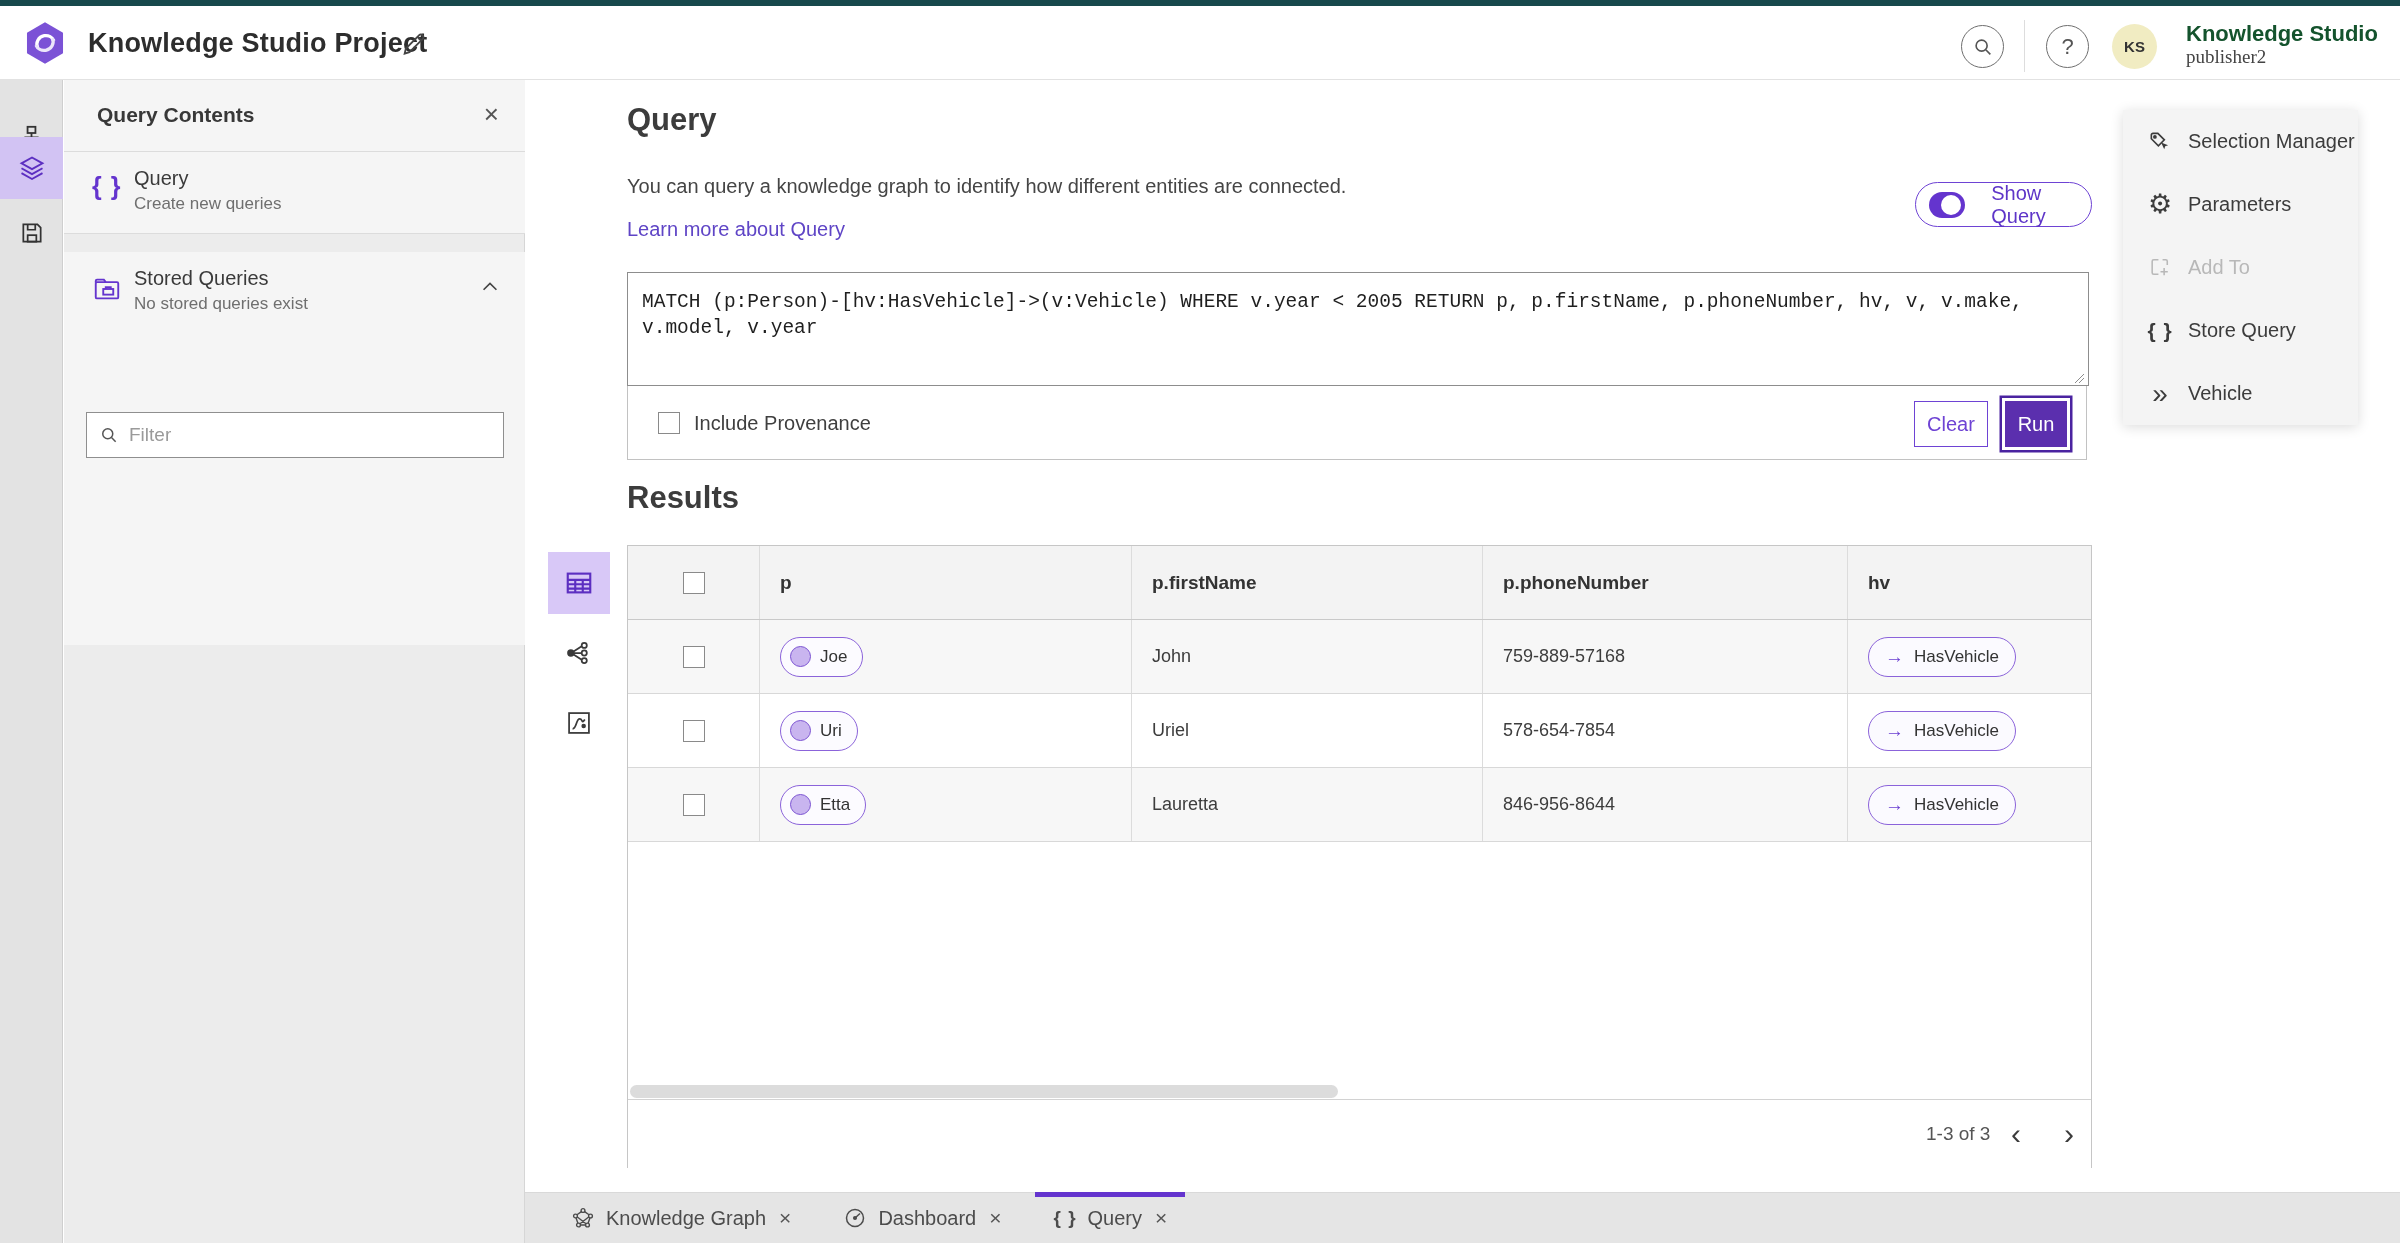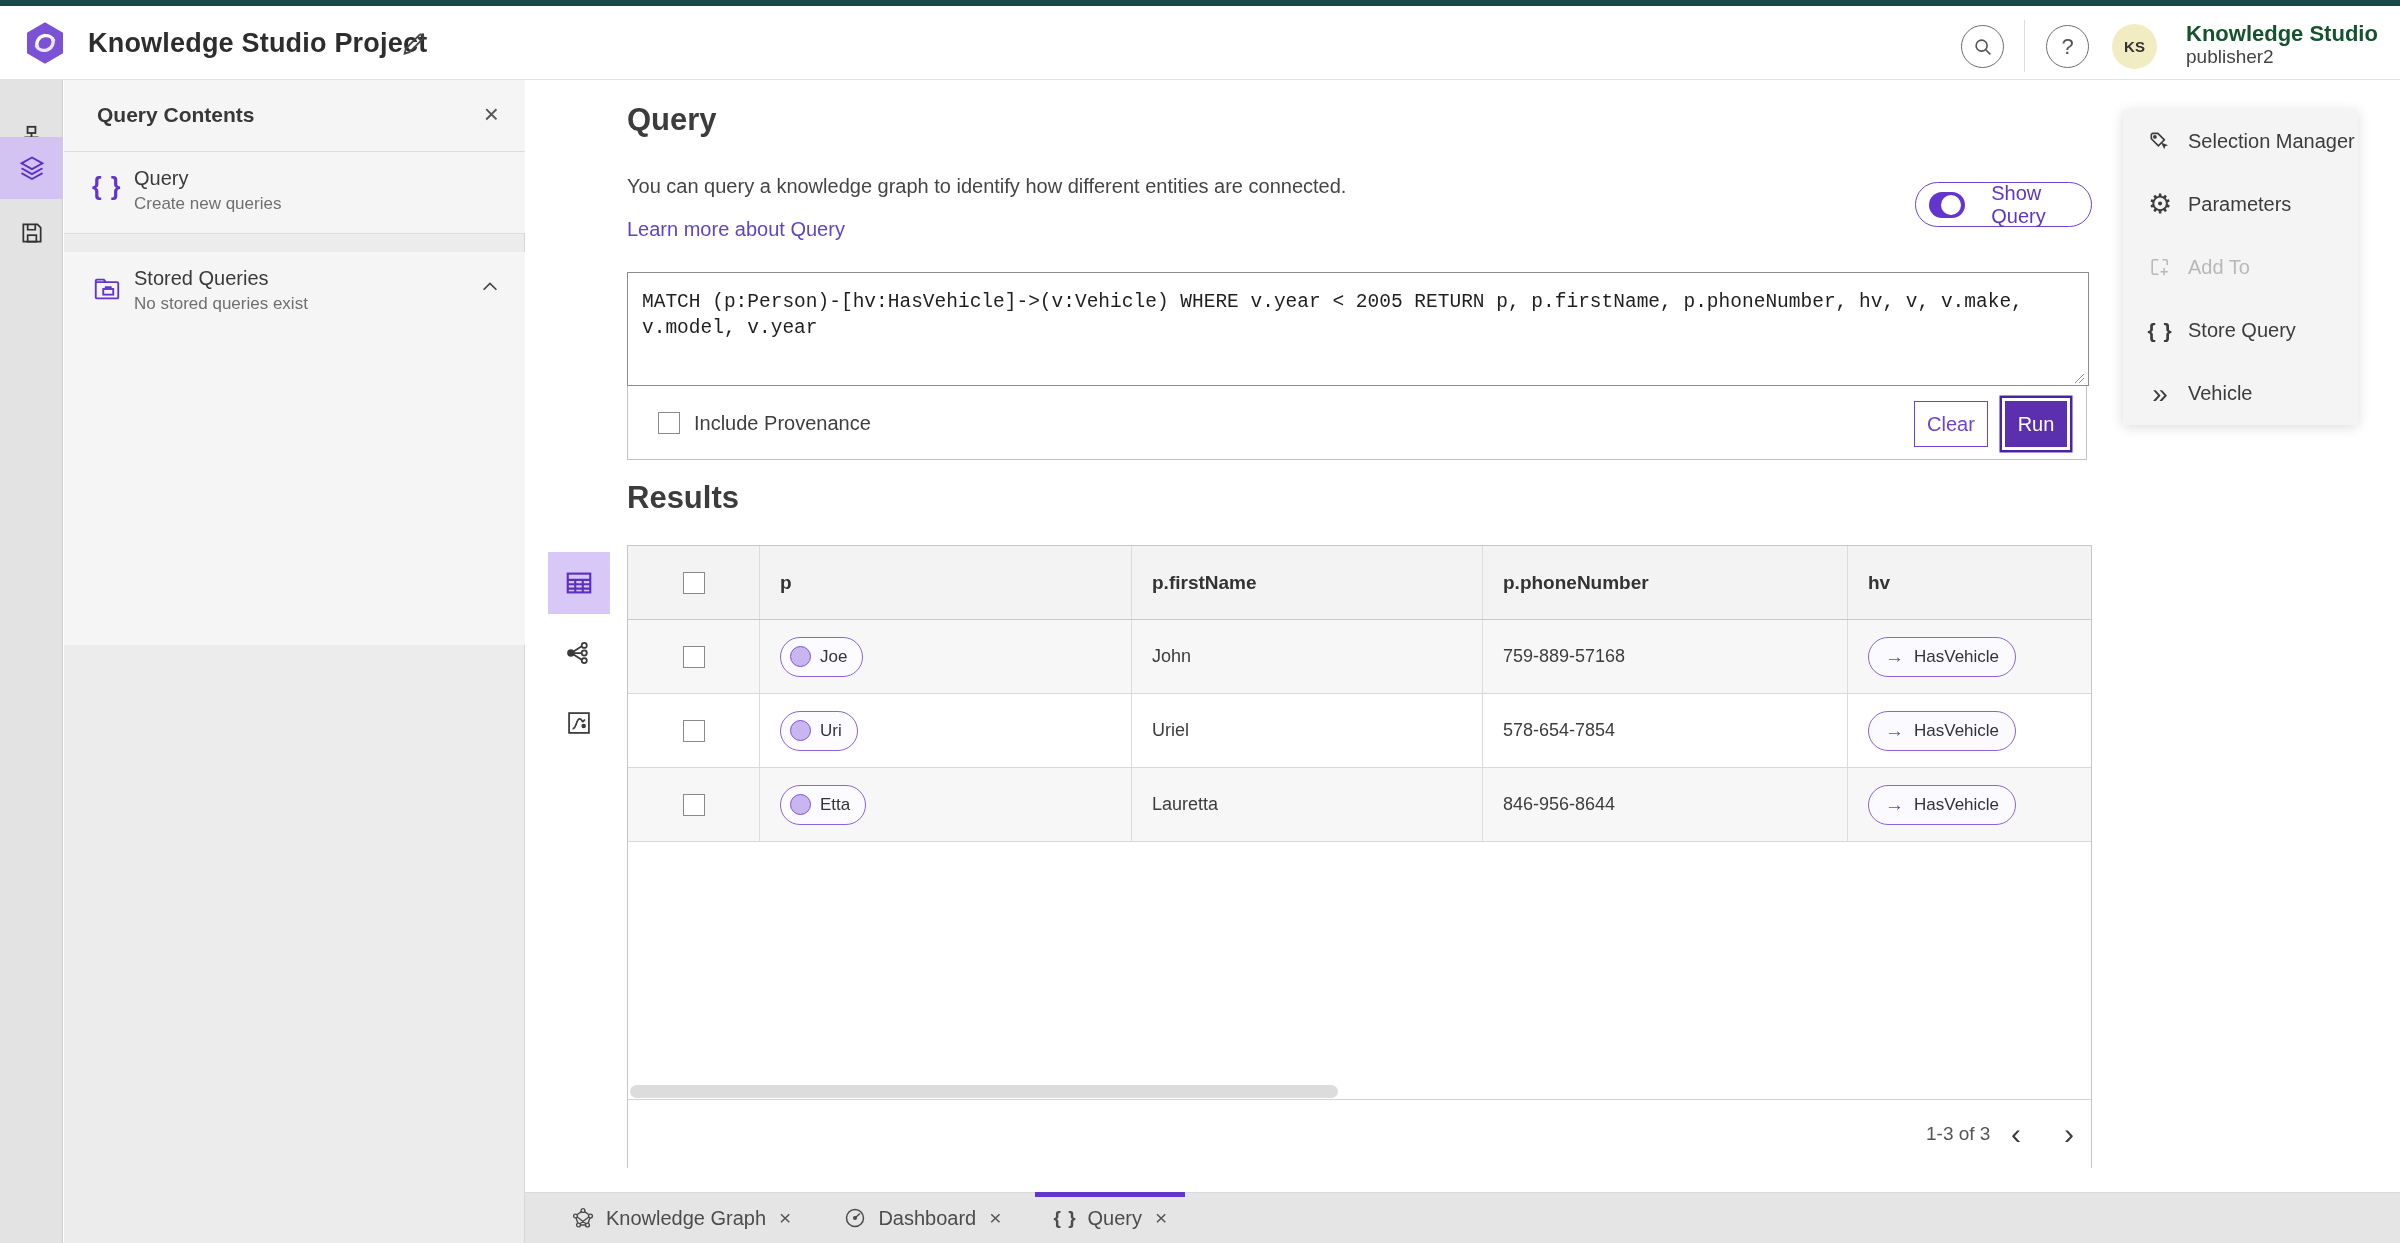--- a/index.html
+++ b/index.html
@@ -13,21 +13,21 @@
   .logo { position:absolute; left:22px; top:14px; width:46px; height:46px; }
   .app-title { position:absolute; left:88px; top:22px; font-size:27px; font-weight:700; color:#2d2d2d; letter-spacing:.2px; }
   .pencil-btn { position:absolute; left:398px; top:22px; width:32px; height:32px; color:#444; cursor:pointer; }
   .circle-btn { position:absolute; top:19px; width:43px; height:43px; border:1.5px solid #6e6e6e; border-radius:50%; display:flex; align-items:center; justify-content:center; color:#555; background:#fff; cursor:pointer; }
   .search-btn { left:1961px; }
   .help-btn { left:2046px; font-size:22px; color:#555; }
   .hdr-divider { position:absolute; left:2024px; top:14px; width:1px; height:52px; background:#ddd; }
   .avatar { position:absolute; left:2112px; top:18px; width:45px; height:45px; border-radius:50%; background:#f1ecc2; display:flex; align-items:center; justify-content:center; font-size:15px; font-weight:700; color:#333; }
   .user-block { position:absolute; left:2186px; top:15px; line-height:1.15; }
   .user-block .app-name { font-size:22px; font-weight:700; color:#14532d; }
-  .user-block .user-name { font-size:19px; color:#444; }
+  .user-block .user-name { font-size:19px; color:#444;font-family:Liberation Serif, serif; }
 
   
   .rail { position:absolute; left:0; top:80px; width:63px; height:1163px; background:#e3e3e3; border-right:1px solid #cfcfcf; }
   .rail-item { position:absolute; left:0; width:63px; height:62px; display:flex; align-items:center; justify-content:center; color:#333; cursor:pointer; }
   .rail-item.sel { background:#d2c3f3; color:#5c2fc1; }
 
   
   .panel { position:absolute; left:64px; top:80px; width:461px; height:1163px; background:#ececec; border-right:1px solid #d6d6d6; }
   .panel-card { position:absolute; left:0; width:461px; background:#f5f5f5; }
   .panel-head { top:0; height:72px; border-bottom:1px solid #dcdcdc; }
@@ -198,20 +198,27 @@
           <path d="M11 12 v-1.5 h4 V12"></path>
         </svg>
       </div>
       <div class="pi-label">Stored Queries</div>
       <div class="pi-sub">No stored queries exist</div>
       <div class="chev-up">
         <svg width="22" height="22" viewBox="0 0 24 24" fill="none" stroke="currentColor" stroke-width="1.8">
           <path d="M5 15 12 8 19 15"></path>
         </svg>
       </div>
+      <div class="filter-box">
+        <svg class="ic" width="20" height="20" viewBox="0 0 24 24" fill="none" stroke="currentColor" stroke-width="1.8">
+          <circle cx="10.5" cy="10.5" r="6"></circle>
+            <path d="M15 15 20 20"></path>
+        </svg>
+        <input placeholder="Filter" style="">
+      </div>
     </div>
   </div>
 
   <div class="main">
     <div class="h-query">Query</div>
     <div class="q-desc">You can query a knowledge graph to identify how different entities are connected.</div>
     <div class="q-link">Learn more about Query</div>
 
     <div class="toggle-pill">
       <div class="switch">

